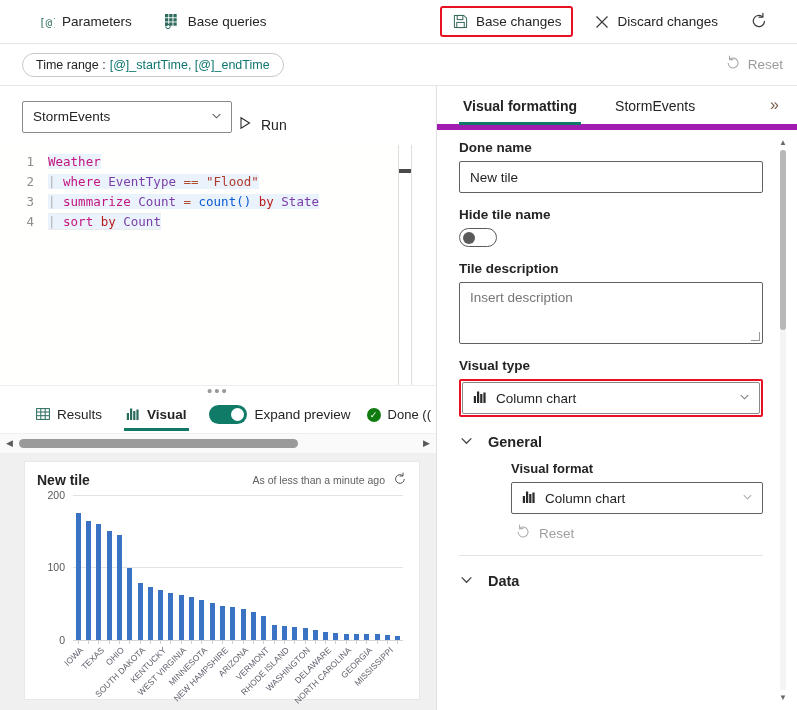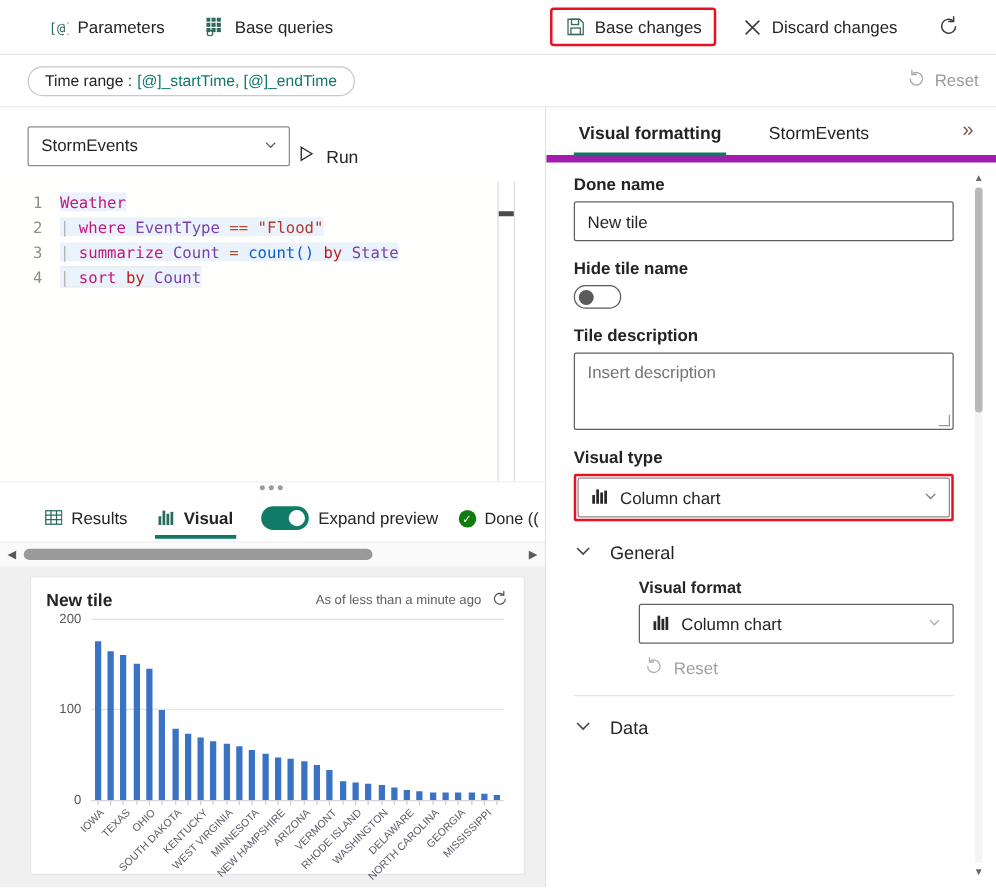--- a/index.html
+++ b/index.html
@@ -279,21 +279,21 @@
     width:100%; height:32px; border:1px solid #616161; border-radius:2px;
     display:flex; align-items:center; gap:9px; padding: 0 8px 0 10px;
     font-size:13.5px; background:#fff; cursor:pointer;
   }
   .dd .caret { margin-left:auto; color:#6a6a6a; }
   .dd-highlight { border:2px solid #e81123; border-radius:2px; padding:1px; }
   .dd-highlight .dd { border-color:#8a8a8a; }
 
   .section-head {
     display:flex; align-items:center; gap:14px; margin: 16px 0 10px 0;
-    font-weight:normal; font-size:14.5px; cursor:pointer;
+    font-weight:bold; font-size:14.5px; cursor:pointer;
   }
   .sub { padding-left: 52px; }
   .sub .field-label { font-weight:bold; font-size:13px; }
   .reset-sub { display:flex; align-items:center; gap:8px; color:#a0a0a0; font-size:13.5px; margin: 10px 0 0 4px; }
   .divider { height:1px; background:#e3e3e3; margin: 12px 0 0 0; }
 
   .pscroll {
     position:absolute; right: 8px; top: 52px; bottom: 8px; width: 12px;
   }
   .pscroll .up, .pscroll .dn {

